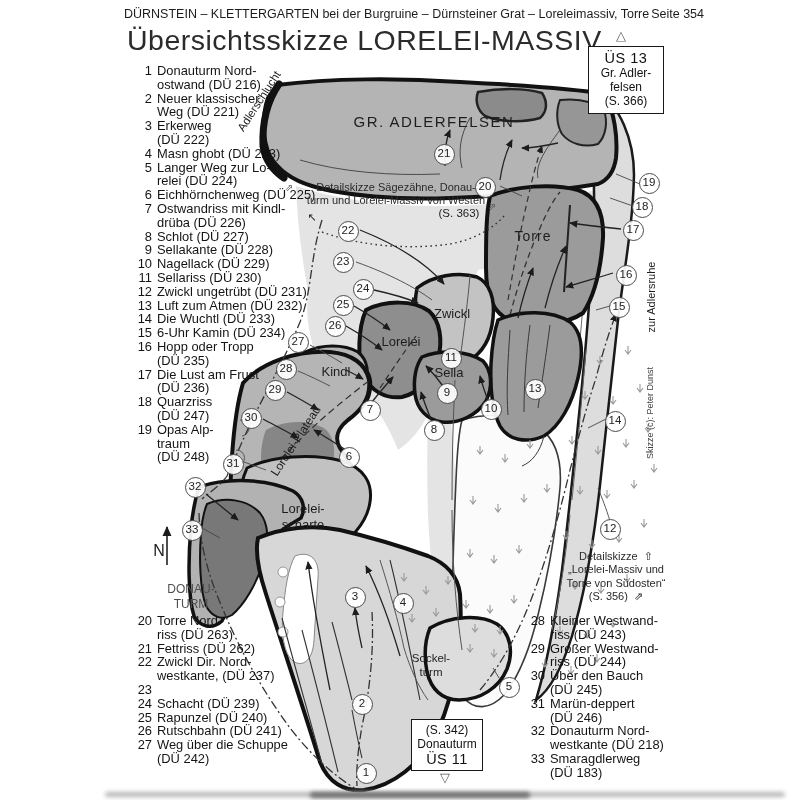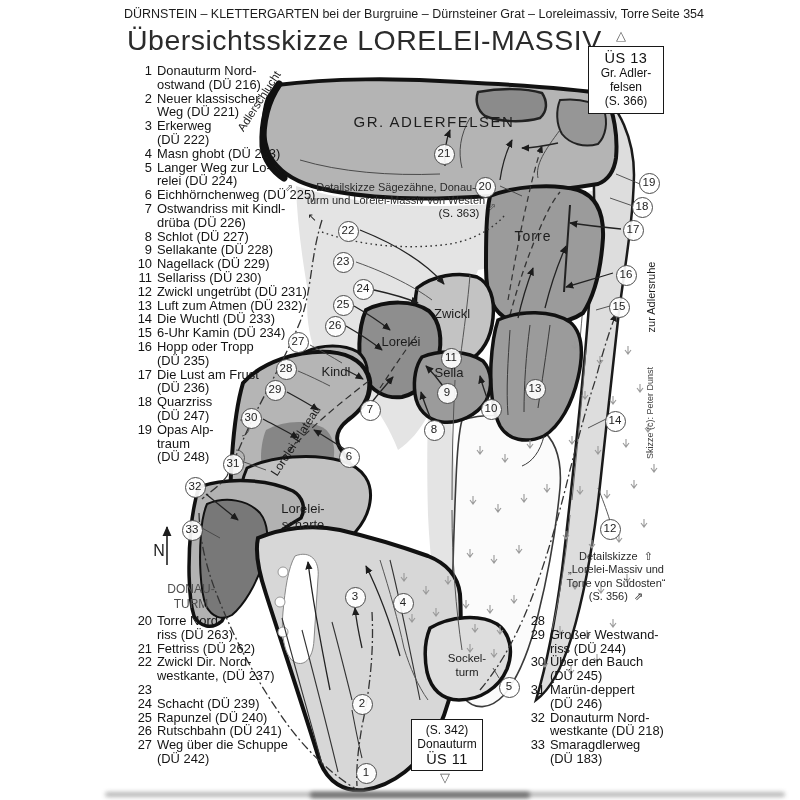--- a/index.html
+++ b/index.html
@@ -312,20 +312,22 @@
       </div>
       <div class="route-item">
         <span class="rnum">27</span>
         <span class="rname">Weg über die Schuppe
 (DÜ 242)</span>
       </div>
     </div>
   <div id="list-br" class="route-list" style="left:524px;top:614px;width:244px;">
       <div class="route-item">
         <span class="rnum">28</span>
+        <span class="rname">Kleiner Westwand-
+riss (DÜ 243)</span>
       </div>
       <div class="route-item">
         <span class="rnum">29</span>
         <span class="rname">Großer Westwand-
 riss (DÜ 244)</span>
       </div>
       <div class="route-item">
         <span class="rnum">30</span>
         <span class="rname">Über den Bauch
 (DÜ 245)</span>
@@ -397,21 +399,21 @@
       <div class="circ" style="left: 192px; top: 530px;">33</div>
       <div class="maplabel" style="left: 434px; top: 122px; font-size: 15px; letter-spacing: 1.5px; transform: translate(-50%, -50%) rotate(0deg);">GR. ADLERFELSEN</div>
       <div class="maplabel" style="left: 533px; top: 237px; font-size: 14px; letter-spacing: 1px; transform: translate(-50%, -50%) rotate(0deg);">Torre</div>
       <div class="maplabel" style="left: 452px; top: 314px; font-size: 13px; transform: translate(-50%, -50%) rotate(0deg);">Zwickl</div>
       <div class="maplabel" style="left: 401px; top: 342px; font-size: 13px; transform: translate(-50%, -50%) rotate(0deg);">Lorelei</div>
       <div class="maplabel" style="left: 336px; top: 372px; font-size: 13px; transform: translate(-50%, -50%) rotate(0deg);">Kindl</div>
       <div class="maplabel" style="left: 449px; top: 373px; font-size: 13px; transform: translate(-50%, -50%) rotate(0deg);">Sella</div>
       <div class="maplabel" style="left: 296px; top: 441px; font-size: 12px; transform: translate(-50%, -50%) rotate(-57deg);">Lorelei-Plateau</div>
       <div class="maplabel" style="left: 303px; top: 517px; font-size: 13px; transform: translate(-50%, -50%) rotate(0deg);">Lorelei-
 scharte</div>
-      <div class="maplabel" style="left: 467px; top: 665px; font-size: 11.5px; transform: translate(-50%, -50%) rotate(0deg);">Sockel-
+      <div class="maplabel" style="left: 431px; top: 665px; font-size: 11.5px; transform: translate(-50%, -50%) rotate(0deg);">Sockel-
 turm</div>
       <div class="maplabel" style="left: 191px; top: 597px; font-size: 12px; color: rgb(79, 79, 79); transform: translate(-50%, -50%) rotate(0deg);">DONAU-
 TURM</div>
       <div class="maplabel" style="left: 159px; top: 551px; font-size: 16px; transform: translate(-50%, -50%) rotate(0deg);">N</div>
       <div class="maplabel" style="left: 259px; top: 101px; font-size: 11.5px; transform: translate(-50%, -50%) rotate(-57deg);">Adlerschlucht</div>
       <div class="maplabel" style="left: 652px; top: 297px; font-size: 11px; transform: translate(-50%, -50%) rotate(-90deg);">zur Adlersruhe</div>
       <div class="maplabel" style="left: 650px; top: 413px; font-size: 9px; color: rgb(63, 63, 63); transform: translate(-50%, -50%) rotate(-90deg);">Skizze (c): Peter Dunst</div>
       <div class="maplabel" style="left: 396px; top: 194px; font-size: 11px; color: rgb(42, 42, 42); transform: translate(-50%, -50%) rotate(0deg);">Detailskizze Sägezähne, Donau-
 turm und Lorelei-Massiv von Westen</div>
       <div class="maplabel" style="left: 459px; top: 213px; font-size: 11.5px; transform: translate(-50%, -50%) rotate(0deg);">(S. 363)</div>

